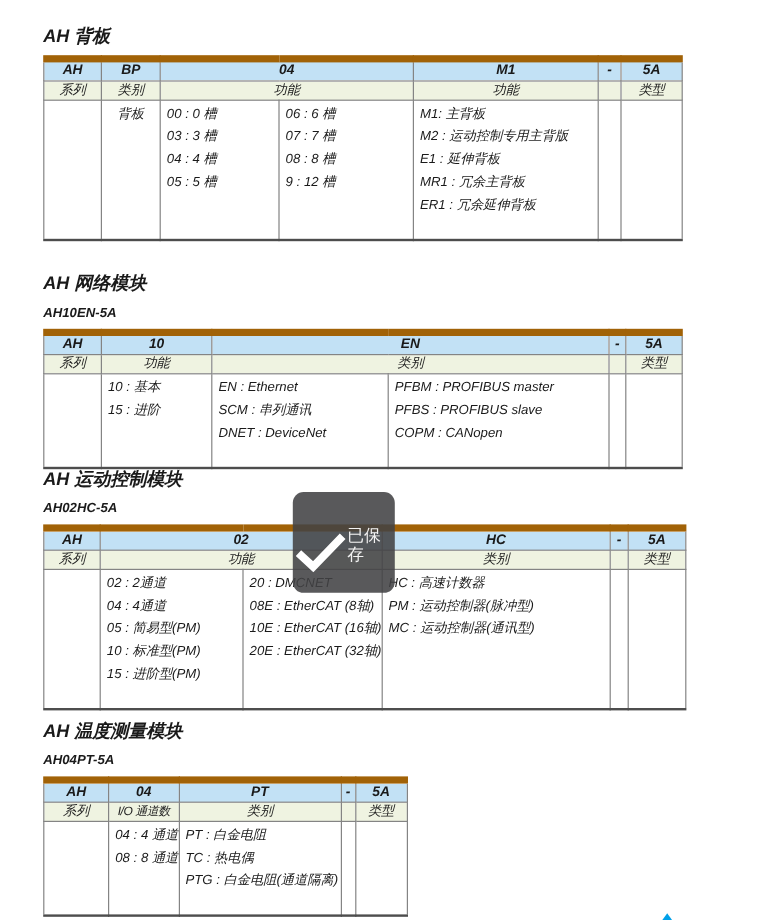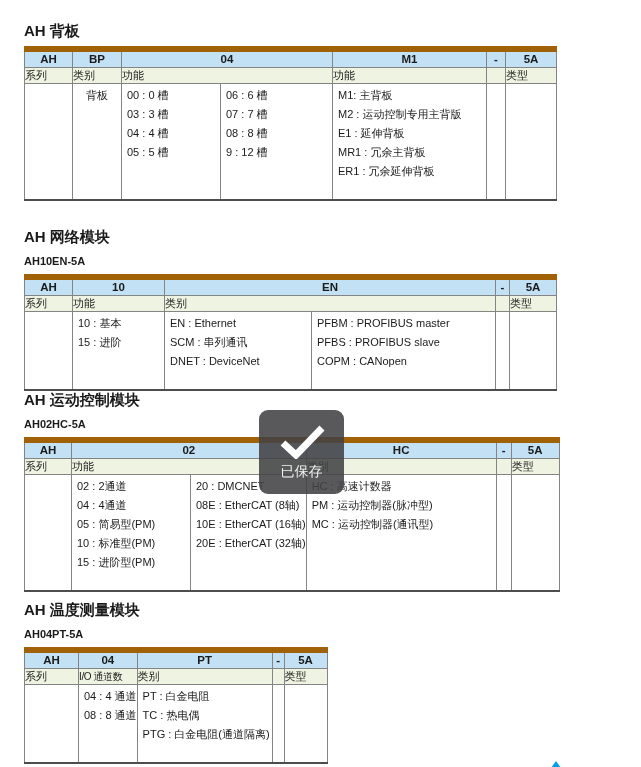--- a/index.html
+++ b/index.html
@@ -4,21 +4,21 @@
 <style>
   html,body { margin:0; padding:0; }
   body {
     width:641px; height:767px;
     background:#ffffff;
     font-family:"Liberation Sans","DejaVu Sans",sans-serif;
     color:#1a1a1a;
     position:relative;
     overflow:hidden;
   }
-  .section { position:absolute; left:24px; }
+  .section { position:absolute; left:36px;font-style:italic; }
   .sec-title { font-size:15px; font-weight:bold; margin:0; height:17px; line-height:17px; }
   .model { font-size:11px; font-weight:bold; margin-top:10px; height:12px; line-height:12px; }
 
   table.code-table {
     border-collapse:collapse; table-layout:fixed;
     margin-top:7px;
     border-top:6px solid #a16207;
     border-bottom:2px solid #4d4d4d;
   }
   table.code-table td {
@@ -27,34 +27,34 @@
     padding:0;
     overflow:hidden;
   }
   tr.h1 td {
     background:#c2e1f5; font-weight:bold; font-size:11.5px;
     text-align:center; height:15px; line-height:15px;
     border-bottom:1px solid #848484; white-space:nowrap;
   }
   tr.h2 td {
     background:#eff3e1; font-size:11px; color:#222;
-    height:15px; line-height:15px;
+    text-align:center; height:15px; line-height:15px;
     border-bottom:1px solid #848484; white-space:nowrap;
   }
   tr.h2 td.tight { font-size:10px; letter-spacing:-0.4px; }
   tr.body td { vertical-align:top; padding-top:2px; padding-bottom:18px; font-size:11px;margin-top:16px; }
   .cell-line { height:19px; line-height:19px; padding-left:5px; white-space:nowrap; }
   td.center-col .cell-line { padding-left:0; text-align:center; }
 
   .toast {
-    position:absolute; left:259px; top:410px;
+    position:absolute; left:244px; top:410px;
     width:85px; height:84px;
     background:rgba(66,66,68,0.88);
     border-radius:9px;
-    display:flex; flex-direction:column; align-items:center;
+    display:flex; flex-direction:row; align-items:center;
     z-index:10;
   }
   .toast svg { margin-top:15px; display:block; }
   .toast-label { color:#f2f2f2; font-size:14px; line-height:16px; margin-top:4px; }
 
   .corner-triangle {
     position:absolute; left:551px; top:761px;
     width:0; height:0;
     border-left:5px solid transparent;
     border-right:5px solid transparent;

